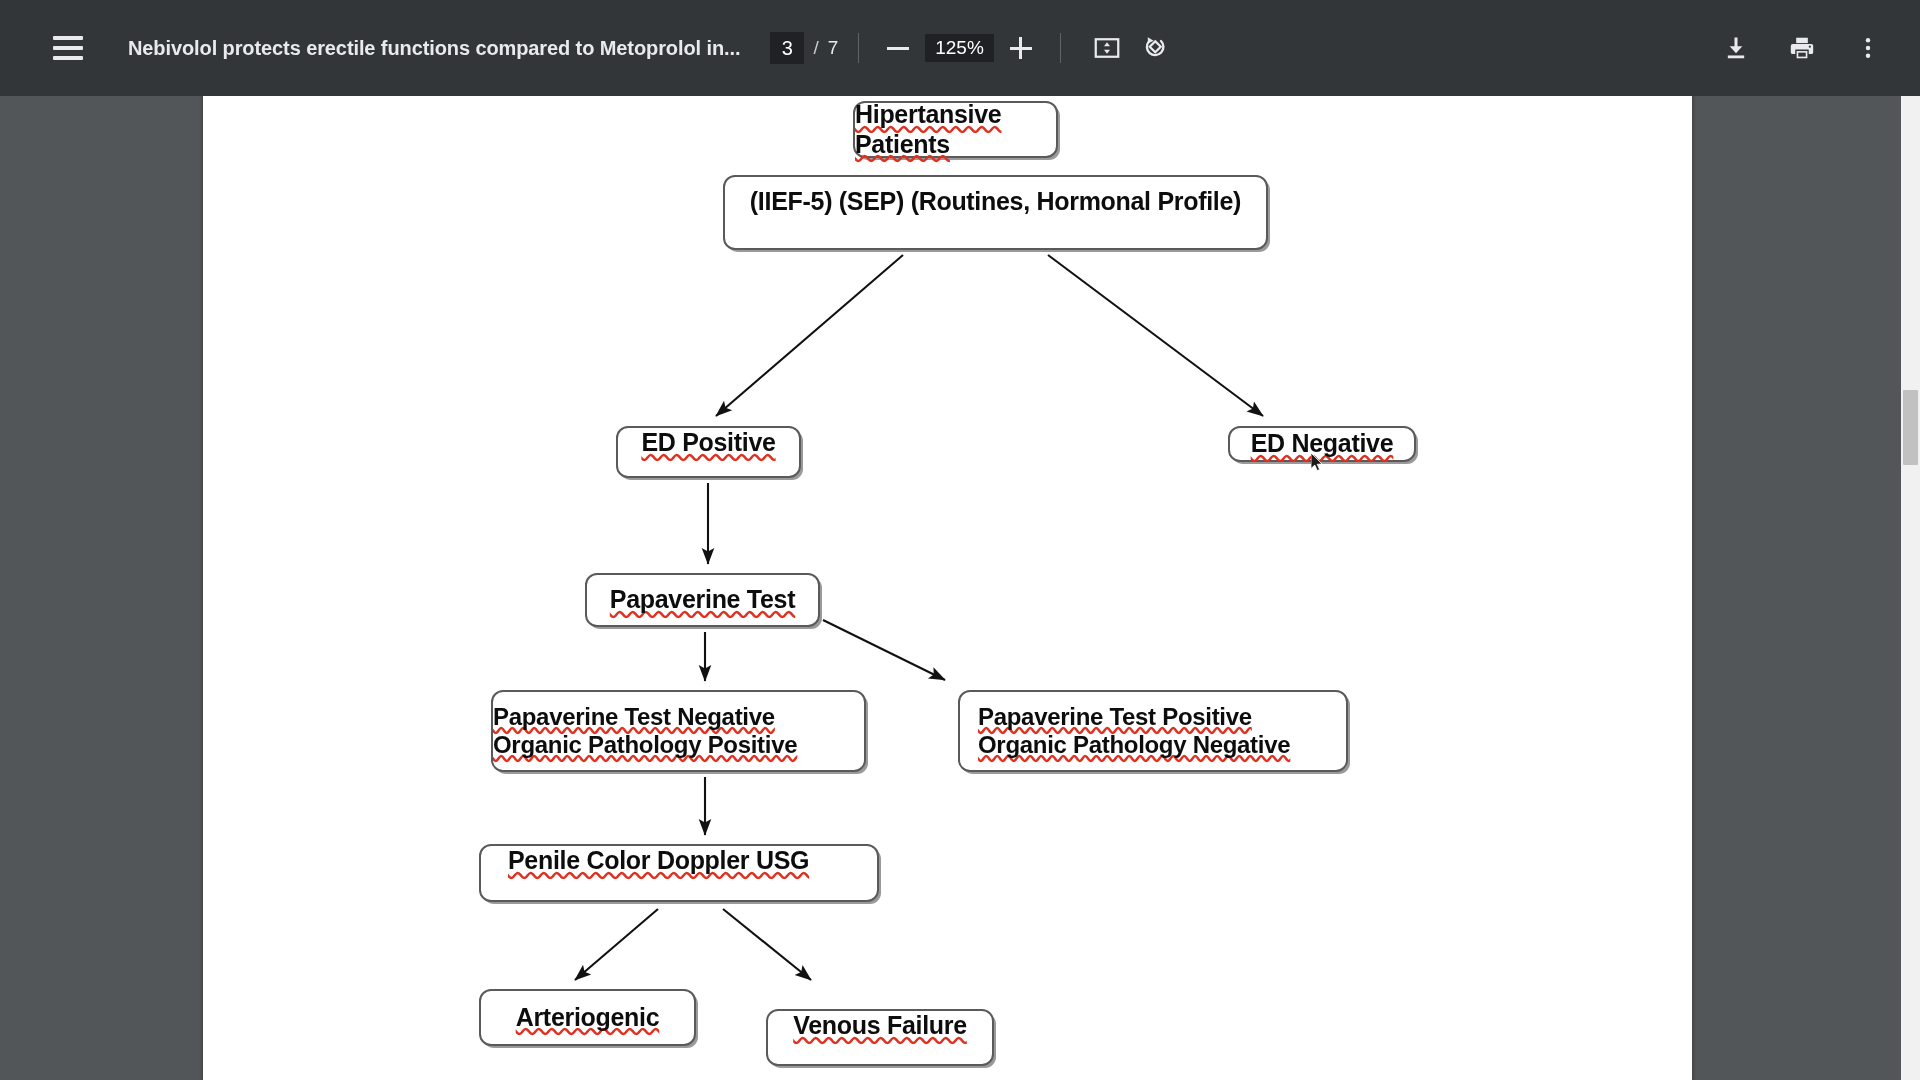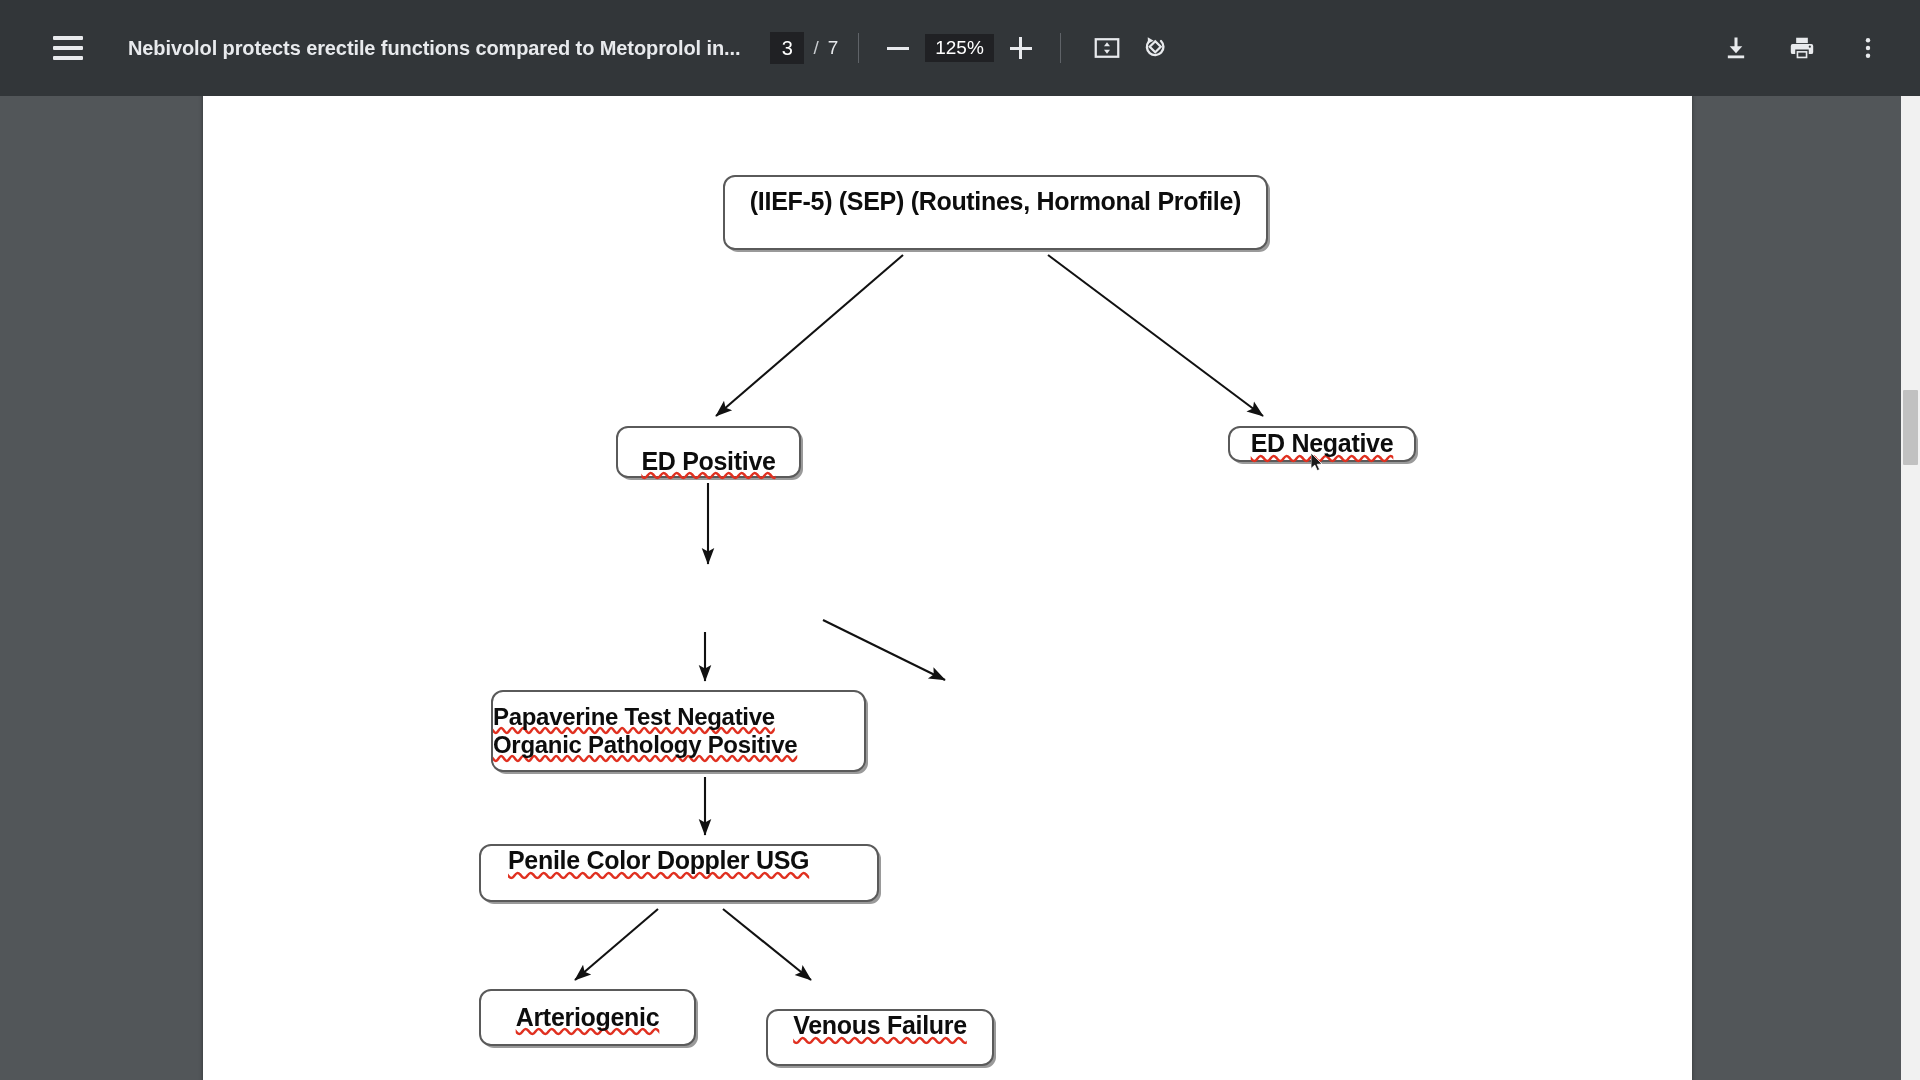--- a/index.html
+++ b/index.html
@@ -331,39 +331,49 @@
 
         <line x1="620" y1="537" x2="742" y2="597" stroke="#111" stroke-width="2.1" marker-end="url(#ah)"></line>
 
         <line x1="502" y1="694" x2="502" y2="752" stroke="#111" stroke-width="2.1" marker-end="url(#ah)"></line>
 
         <line x1="455" y1="826" x2="372" y2="897" stroke="#111" stroke-width="2.1" marker-end="url(#ah)"></line>
 
         <line x1="520" y1="826" x2="608" y2="897" stroke="#111" stroke-width="2.1" marker-end="url(#ah)"></line>
       </svg>
 
+      <div class="fbox" style="left:650px; top:18px; width:205px; height:57px; justify-content:center; align-items:center; font-size:25px;">
+        <span class="txt sp">Hipertansive Patients</span>
+      </div>
 
       <div class="fbox" style="left:500px; top:92px; width:545px; height:75px; justify-content:center; align-items:flex-start; padding-top:10px; font-size:25px;margin-left:20px;">
         <span class="txt">(IIEF-5) (SEP) (Routines, Hormonal Profile)</span>
       </div>
 
-      <div class="fbox" style="left:413px; top:343px; width:185px; height:52px; justify-content:center; align-items:flex-end; font-size:25px;">
+      <div class="fbox" style="left:413px; top:343px; width:185px; height:52px; justify-content:center; align-items:flex-start; font-size:25px;">
         <span class="txt sp">ED Positive</span>
       </div>
 
       <div class="fbox" style="left:1025px; top:343px; width:188px; height:36px; justify-content:center; align-items:center; font-size:25px;">
         <span class="txt sp">ED Negative</span>
       </div>
 
+      <div class="fbox" style="left:382px; top:490px; width:235px; height:54px; justify-content:center; align-items:center; font-size:25px;">
+        <span class="txt sp">Papaverine Test</span>
+      </div>
 
       <div class="fbox" style="left:288px; top:607px; width:375px; height:82px; justify-content:flex-start; align-items:center; font-size:24px;">
         <span class="txt sp">Papaverine Test Negative
 Organic Pathology Positive</span>
       </div>
 
+      <div class="fbox" style="left:755px; top:607px; width:390px; height:82px; justify-content:flex-start; align-items:center; padding-left:18px; font-size:24px;">
+        <span class="txt sp">Papaverine Test Positive
+Organic Pathology Negative</span>
+      </div>
 
       <div class="fbox" style="left:276px; top:761px; width:400px; height:58px; justify-content:flex-start; align-items:flex-start; padding-left:27px; font-size:25px;">
         <span class="txt sp">Penile Color Doppler USG</span>
       </div>
 
       <div class="fbox" style="left:276px; top:906px; width:217px; height:57px; justify-content:center; align-items:center; font-size:25px;">
         <span class="txt sp">Arteriogenic</span>
       </div>
 
       <div class="fbox" style="left:563px; top:906px; width:228px; height:57px; justify-content:center; align-items:flex-start; font-size:25px;margin-top:20px;">

